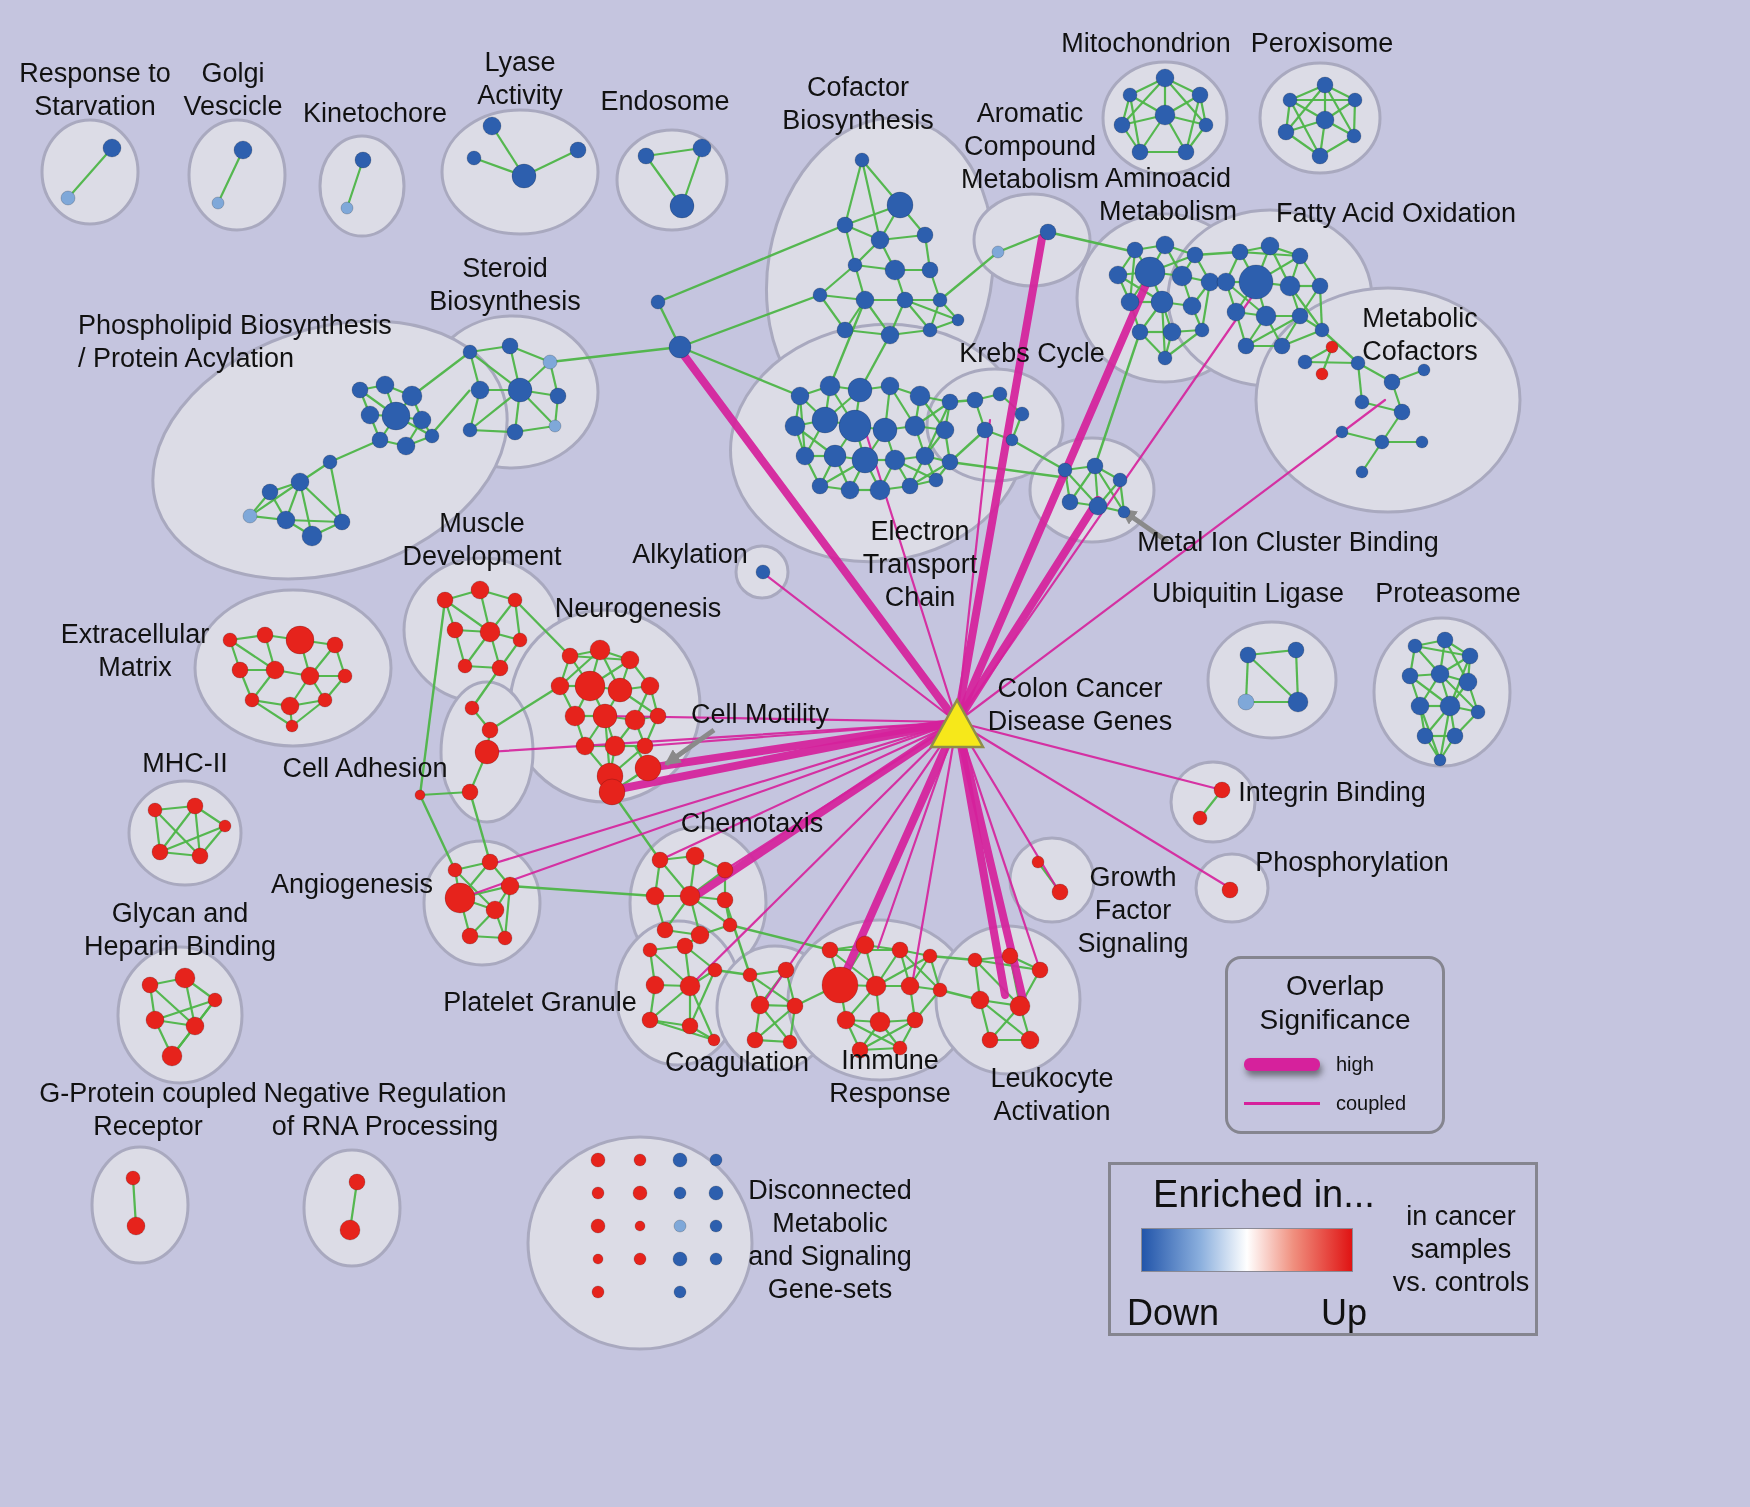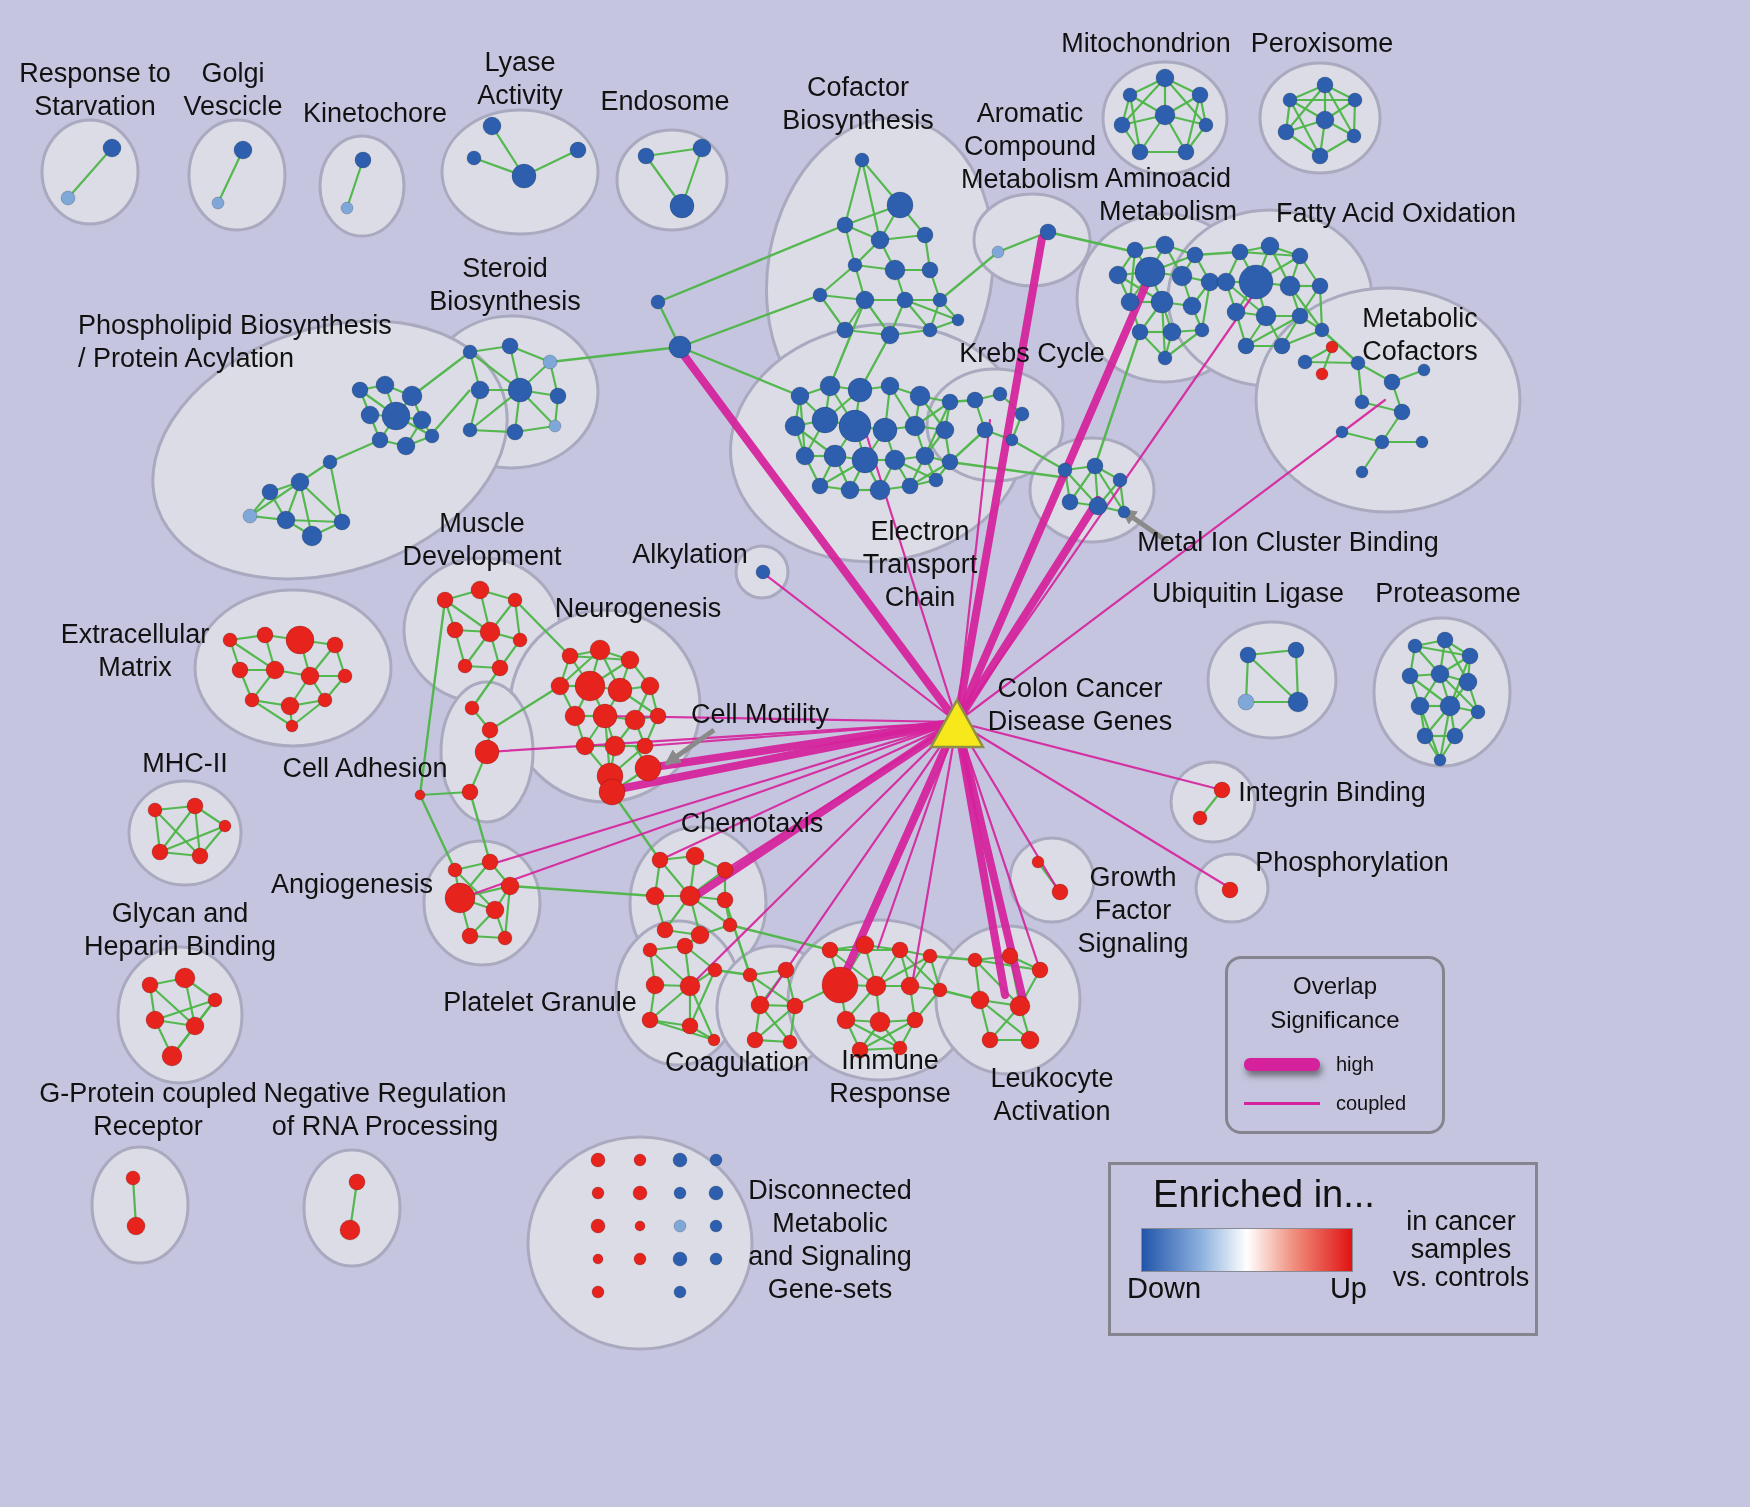--- a/index.html
+++ b/index.html
@@ -1,30 +1,30 @@
 <!DOCTYPE html>
 <html><head>
 <meta charset="utf-8">
 <style>
   html,body{margin:0;padding:0;}
   body{width:1750px;height:1507px;position:relative;background:#c5c5df;font-family:"Liberation Sans",sans-serif;}
   #stage{position:relative;width:1750px;height:1507px;overflow:hidden;}
   #net{position:absolute;left:0;top:0;}
   .legend-overlap{position:absolute;left:1225px;top:956px;width:220px;height:178px;border:3px solid #85858f;border-radius:16px;box-sizing:border-box;padding-top:10px;color:#111;background:transparent;}
-  .lo-title{text-align:center;font-size:24px;line-height:34px;white-space:pre-line;}
+  .lo-title{text-align:center;font-size:28px;line-height:34px;white-space:pre-line;}
   .lo-row{display:flex;align-items:center;gap:16px;margin:16px 0 0 16px;font-size:20px;}
   .lo-line{display:inline-block;width:76px;flex:none;}
   .lo-line.high{height:13px;background:#d6219c;border-radius:6px;box-shadow:2px 5px 6px rgba(40,40,40,.55);}
   .lo-line.mod{height:3px;background:#d6219c;}
   .legend-enriched{position:absolute;left:1108px;top:1162px;width:430px;height:174px;border:3px solid #85858f;box-sizing:border-box;display:flex;color:#111;background:transparent;}
   .le-left{width:276px;padding:8px 0 0 30px;box-sizing:border-box;}
   .le-title{font-size:38px;text-align:center;margin-bottom:12px;}
   .le-bar{width:212px;height:44px;border:1px solid #8a8a95;box-sizing:border-box;background:linear-gradient(90deg,#2255aa 0%,#8cb0de 28%,#ffffff 50%,#f0907f 72%,#e01313 100%);}
-  .le-ends{display:flex;justify-content:space-between;font-size:29px;margin-top:0;width:240px;margin-left:-14px;}
-  .le-right{flex:1;display:flex;align-items:center;justify-content:center;text-align:center;font-size:27px;line-height:28px;white-space:pre-line;}
+  .le-ends{display:flex;justify-content:space-between;font-size:36px;margin-top:20px;width:240px;margin-left:-14px;}
+  .le-right{flex:1;display:flex;align-items:center;justify-content:center;text-align:center;font-size:27px;line-height:33px;white-space:pre-line;}
 </style>
 </head>
 <body>
 
 <div id="stage">
   <svg id="net" width="1750" height="1507" viewBox="0 0 1750 1507">
       <defs>
         <marker id="arrowhead" markerWidth="20" markerHeight="16" refX="14" refY="8" orient="auto" markerUnits="userSpaceOnUse">
           <path d="M0,0 L16,8 L0,16 Z" fill="#8a8a8a"></path>
         </marker>

